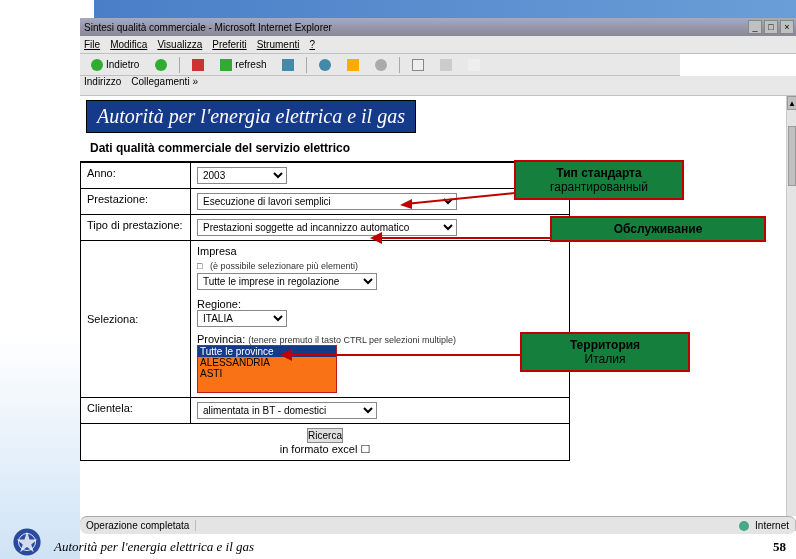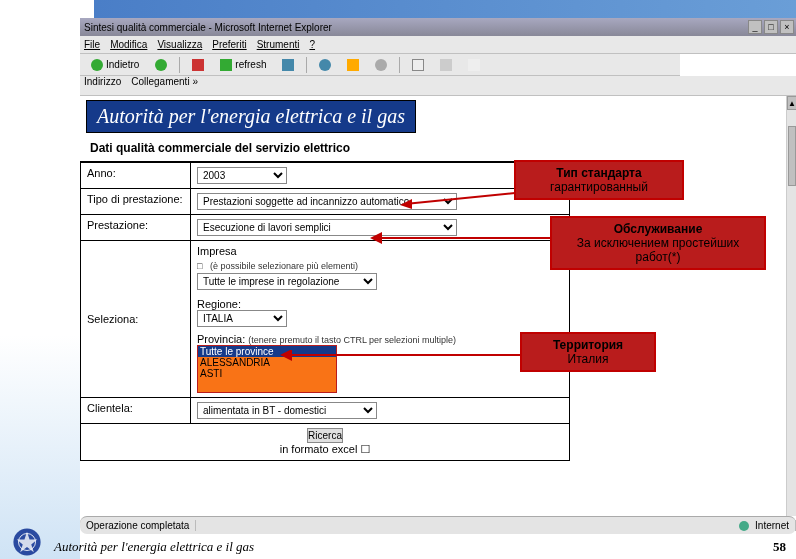--- a/index.html
+++ b/index.html
@@ -139,21 +139,21 @@
   }
   .list-box .sel { background:#153a8a; color:#fff; padding:0 2px; }
   .list-box div { padding:0 2px; }
   .note { font-size: 9px; color:#333; }
   .btn {
     background:#e0e0e0; border:1px solid #888; padding:1px 0; font-size:10px;
   }
 
   .callout {
     position: absolute;
-    background: #b91c1c;
+    background: #15803d;
     border: 2px solid #c00000;
     padding: 4px 10px;
     text-align: center;
     font-size: 12px;
     font-weight: bold;
     z-index: 50;
   }
   .callout .sub { font-weight: normal; }
   svg.arrow-svg { position:absolute; z-index:40; pointer-events:none; }
 
@@ -259,26 +259,26 @@
 <div class="content-area">
   <div class="page-title">Autorità per l'energia elettrica e il gas</div>
   <div class="section-header">Dati qualità commerciale del servizio elettrico</div>
   <table class="form-table">
     <tbody>
         <tr>
       <td class="label">Anno:</td>
       <td><select class="select-box narrow"><option>2003</option></select></td>
     </tr>
     <tr>
+      <td class="label">Prestazione:</td>
+      <td><select class="select-box wide"><option>Esecuzione di lavori semplici</option></select></td>
+    </tr>
+    <tr>
       <td class="label">Tipo di prestazione:</td>
       <td><select class="select-box wide"><option>Prestazioni soggette ad incannizzo automatico</option></select></td>
-    </tr>
-    <tr>
-      <td class="label">Prestazione:</td>
-      <td><select class="select-box wide"><option>Esecuzione di lavori semplici</option></select></td>
     </tr>
     <tr>
       <td class="label" style="vertical-align:middle">Seleziona:</td>
       <td>
         <div style="margin-bottom:4px">
           <span>Impresa</span><br>
           <span class="note" style="display:block;margin:4px 0 2px">□ &nbsp;&nbsp;<span>(è possibile selezionare più elementi)</span></span>
           <select class="select-box mid"><option>Tutte le imprese in regolazione</option></select>
         </div>
         <div style="margin:8px 0 4px">
@@ -320,28 +320,27 @@
   <div>Тип стандарта</div>
   <div class="sub">гарантированный</div>
 </div>
 <svg class="arrow-svg" style="left:400px; top:190px" width="120" height="20">
   <line x1="115" y1="3" x2="5" y2="14" stroke="#c00000" stroke-width="2"></line>
   <polygon points="0,15 12,9 12,19" fill="#c00000"></polygon>
 </svg>
 
 <div class="callout" style="left:550px; top:216px; width:216px">
   <div>Обслуживание</div>
-  <div class="sub">За исключением простейших работ(*)</div>
 </div>
 <svg class="arrow-svg" style="left:370px; top:230px" width="185" height="20">
   <line x1="180" y1="8" x2="8" y2="8" stroke="#c00000" stroke-width="2"></line>
   <polygon points="0,8 12,2 12,14" fill="#c00000"></polygon>
 </svg>
 
-<div class="callout" style="left:520px; top:332px; width:136px">
+<div class="callout" style="left:520px; top:332px; width:170px">
   <div>Территория</div>
   <div class="sub">Италия</div>
 </div>
 <svg class="arrow-svg" style="left:280px; top:350px" width="245" height="15">
   <line x1="240" y1="5" x2="8" y2="5" stroke="#c00000" stroke-width="2"></line>
   <polygon points="0,5 12,-1 12,11" fill="#c00000"></polygon>
 </svg>
 
 <div class="status-bar">
   <span class="cell">Operazione completata</span>

